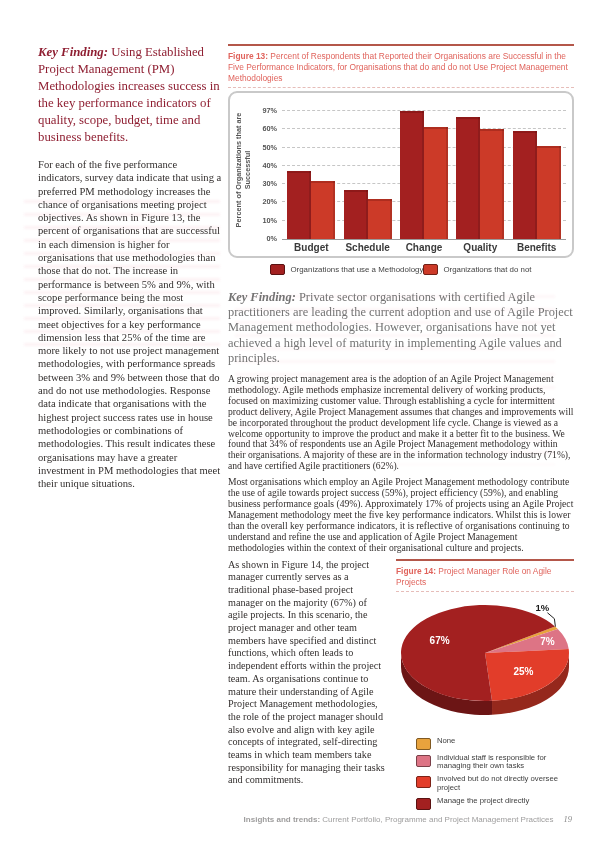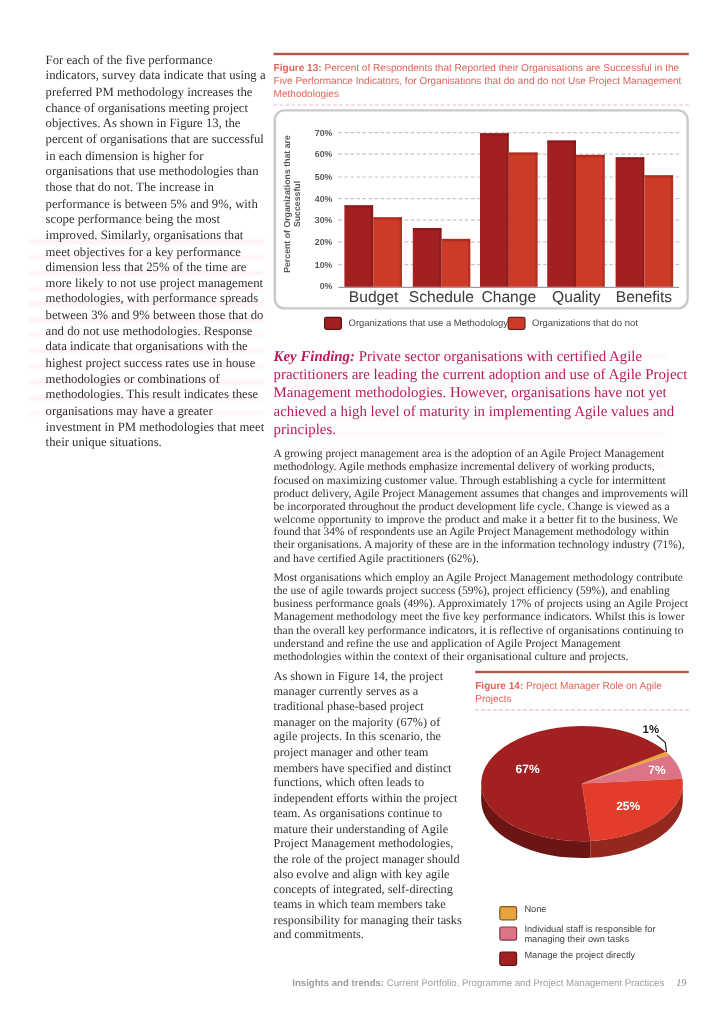--- a/index.html
+++ b/index.html
@@ -38,57 +38,58 @@
   .ytick{position:absolute;right:5px;font-family:"Liberation Sans",sans-serif;
          font-weight:bold;font-size:7.3px;color:#555;}
   .plot-wrap{flex:1;display:flex;flex-direction:column;}
   .plot{position:relative;height:138px;display:flex;align-items:flex-end;
         justify-content:space-evenly;border-bottom:1.5px solid #9a9a9a;}
   .gridline{position:absolute;left:0;width:100%;border-top:1px dashed #c6c6c6;height:0;}
   .bar-group{width:54px;display:flex;align-items:flex-end;justify-content:center;position:relative;z-index:1;}
   .bar{width:24px;box-shadow:inset 0 2px 0 rgba(70,0,0,.22), inset -2px 0 0 rgba(0,0,0,.12);}
   .cats{display:flex;justify-content:space-evenly;margin-top:2px;}
   .cat{width:54px;text-align:center;font-family:"Liberation Sans",sans-serif;
-       font-weight:normal;font-size:13px;color:#3a3a3a;line-height:12px;}
+       font-weight:bold;font-size:10px;color:#3a3a3a;line-height:12px;}
   .chart-legend{display:flex;justify-content:center;margin-top:4px;height:14px;}
   .legend-item{display:flex;align-items:center;gap:5px;}
   .legend-swatch{width:13px;height:9px;border-radius:2px;}
   .legend-label{font-family:"Liberation Sans",sans-serif;font-size:7.9px;color:#444;}
 
-  .kf2-heading{margin:14px 0 0 0;color:#be185d;font-size:12.4px;line-height:15.2px;font-weight:normal;}
+  .kf2-heading{margin:14px 0 0 0;color:#737373;font-size:12.4px;line-height:15.2px;font-weight:normal;}
   .body-para{margin:8px 0 0 0;color:#332f2e;font-size:9.6px;line-height:10.9px;}
   .body-para.p2{margin-top:5px;}
 
   .split{display:flex;gap:10px;margin-top:5px;}
   .split .p3{flex:1;margin:0;color:#332f2e;font-size:10.2px;line-height:12.7px;}
   .figure14{width:178px;flex:none;}
 
   
   .pie-label{fill:#ffffff;font-family:"Liberation Sans",sans-serif;font-weight:bold;font-size:10px;}
   .pie-label-dark{fill:#1a1a1a;font-family:"Liberation Sans",sans-serif;font-weight:bold;font-size:9.5px;}
-  .pie-legend{margin-top:20px;padding-left:20px;}
+  .pie-legend{margin-top:4px;padding-left:20px;}
   .pie-legend-item{display:flex;align-items:flex-start;gap:6px;margin-bottom:4px;}
   .pie-swatch{width:13px;height:10px;border-radius:2px;flex:none;margin-top:1px;}
   .pie-legend-label{font-family:"Liberation Sans",sans-serif;font-size:7.7px;line-height:8.8px;color:#3d3d3d;}
 
   .footer{position:absolute;right:28px;bottom:24px;font-family:"Liberation Sans",sans-serif;
           font-size:8px;color:#9E9D9D;margin-left:16px;}
   .footer b{font-weight:bold;}
   .page-num{font-style:italic;margin-left:10px;color:#8a8a8a;font-family:"Liberation Serif",serif;font-size:8.5px;}
 </style>
 </head>
 <body>
 
 <div class="page">
 
   <div class="ghost g1"></div>
   <div class="ghost g2"></div>
   <div class="ghost g3"></div>
 
   <div class="col-left">
+    <h2 class="kf-heading"><span class="kf-lead">Key Finding:</span> <span>Using Established Project Management (PM) Methodologies increases success in the key performance indicators of quality, scope, budget, time and business benefits.</span></h2>
     <p class="left-body">For each of the five performance indicators, survey data indicate that using a preferred PM methodology increases the chance of organisations meeting project objectives. As shown in Figure 13, the percent of organisations that are successful in each dimension is higher for organisations that use methodologies than those that do not. The increase in performance is between 5% and 9%, with scope performance being the most improved. Similarly, organisations that meet objectives for a key performance dimension less that 25% of the time are more likely to not use project management methodologies, with performance spreads between 3% and 9% between those that do and do not use methodologies. Response data indicate that organisations with the highest project success rates use in house methodologies or combinations of methodologies. This result indicates these organisations may have a greater investment in PM methodologies that meet their unique situations.</p>
   </div>
 
   <div class="col-right">
 
     <section>
       <div class="fig-rule"></div>
       <p class="fig-caption"><b>Figure 13:</b> <span>Percent of Respondents that Reported their Organisations are Successful in the Five Performance Indicators, for Organisations that do and do not Use Project Management Methodologies</span></p>
       <div class="fig-dashes"></div>
 
@@ -97,21 +98,21 @@
           <span>Percent of Organizations that are Successful</span>
         </div>
         <div class="y-ticks" id="yticks">
             <div class="ytick" style="bottom: -4px;">0%</div>
             <div class="ytick" style="bottom: 14.2857px;">10%</div>
             <div class="ytick" style="bottom: 32.5714px;">20%</div>
             <div class="ytick" style="bottom: 50.8571px;">30%</div>
             <div class="ytick" style="bottom: 69.1429px;">40%</div>
             <div class="ytick" style="bottom: 87.4286px; text-align: center;">50%</div>
             <div class="ytick" style="bottom: 105.714px;">60%</div>
-            <div class="ytick" style="bottom: 124px;">70%</div>
+            <div class="ytick" style="bottom: 124px;">97%</div>
           </div>
         <div class="plot-wrap">
           <div class="plot" id="plot">
               <div class="gridline" style="bottom: 18.2857px;"></div>
               <div class="gridline" style="bottom: 36.5714px;"></div>
               <div class="gridline" style="bottom: 54.8571px;"></div>
               <div class="gridline" style="bottom: 73.1429px;"></div>
               <div class="gridline" style="bottom: 91.4286px;"></div>
               <div class="gridline" style="bottom: 109.714px;"></div>
               <div class="gridline" style="bottom: 128px;"></div>
@@ -185,20 +186,24 @@
         <div class="pie-legend" id="pie-legend">
             <div class="pie-legend-item">
               <span class="pie-swatch" style="background: rgb(232, 163, 61); border: 1px solid rgb(128, 90, 34);"></span>
               <span class="pie-legend-label">None</span>
             </div>
             <div class="pie-legend-item">
               <span class="pie-swatch" style="background: rgb(221, 116, 133); border: 1px solid rgb(122, 64, 73);"></span>
               <span class="pie-legend-label">Individual staff is responsible for managing their own tasks</span>
             </div>
             <div class="pie-legend-item">
+              <span class="pie-swatch" style="background: rgb(226, 61, 42); border: 1px solid rgb(124, 34, 23);"></span>
+              <span class="pie-legend-label">Involved but do not directly oversee project</span>
+            </div>
+            <div class="pie-legend-item">
               <span class="pie-swatch" style="background: rgb(163, 32, 32); border: 1px solid rgb(90, 18, 18);"></span>
               <span class="pie-legend-label">Manage the project directly</span>
             </div>
           </div>
       </section>
     </div>
   </div>
 
   <div class="footer"><b>Insights and trends:</b> <span>Current Portfolio, Programme and Project Management Practices</span><span class="page-num">19</span></div>
 </div>

